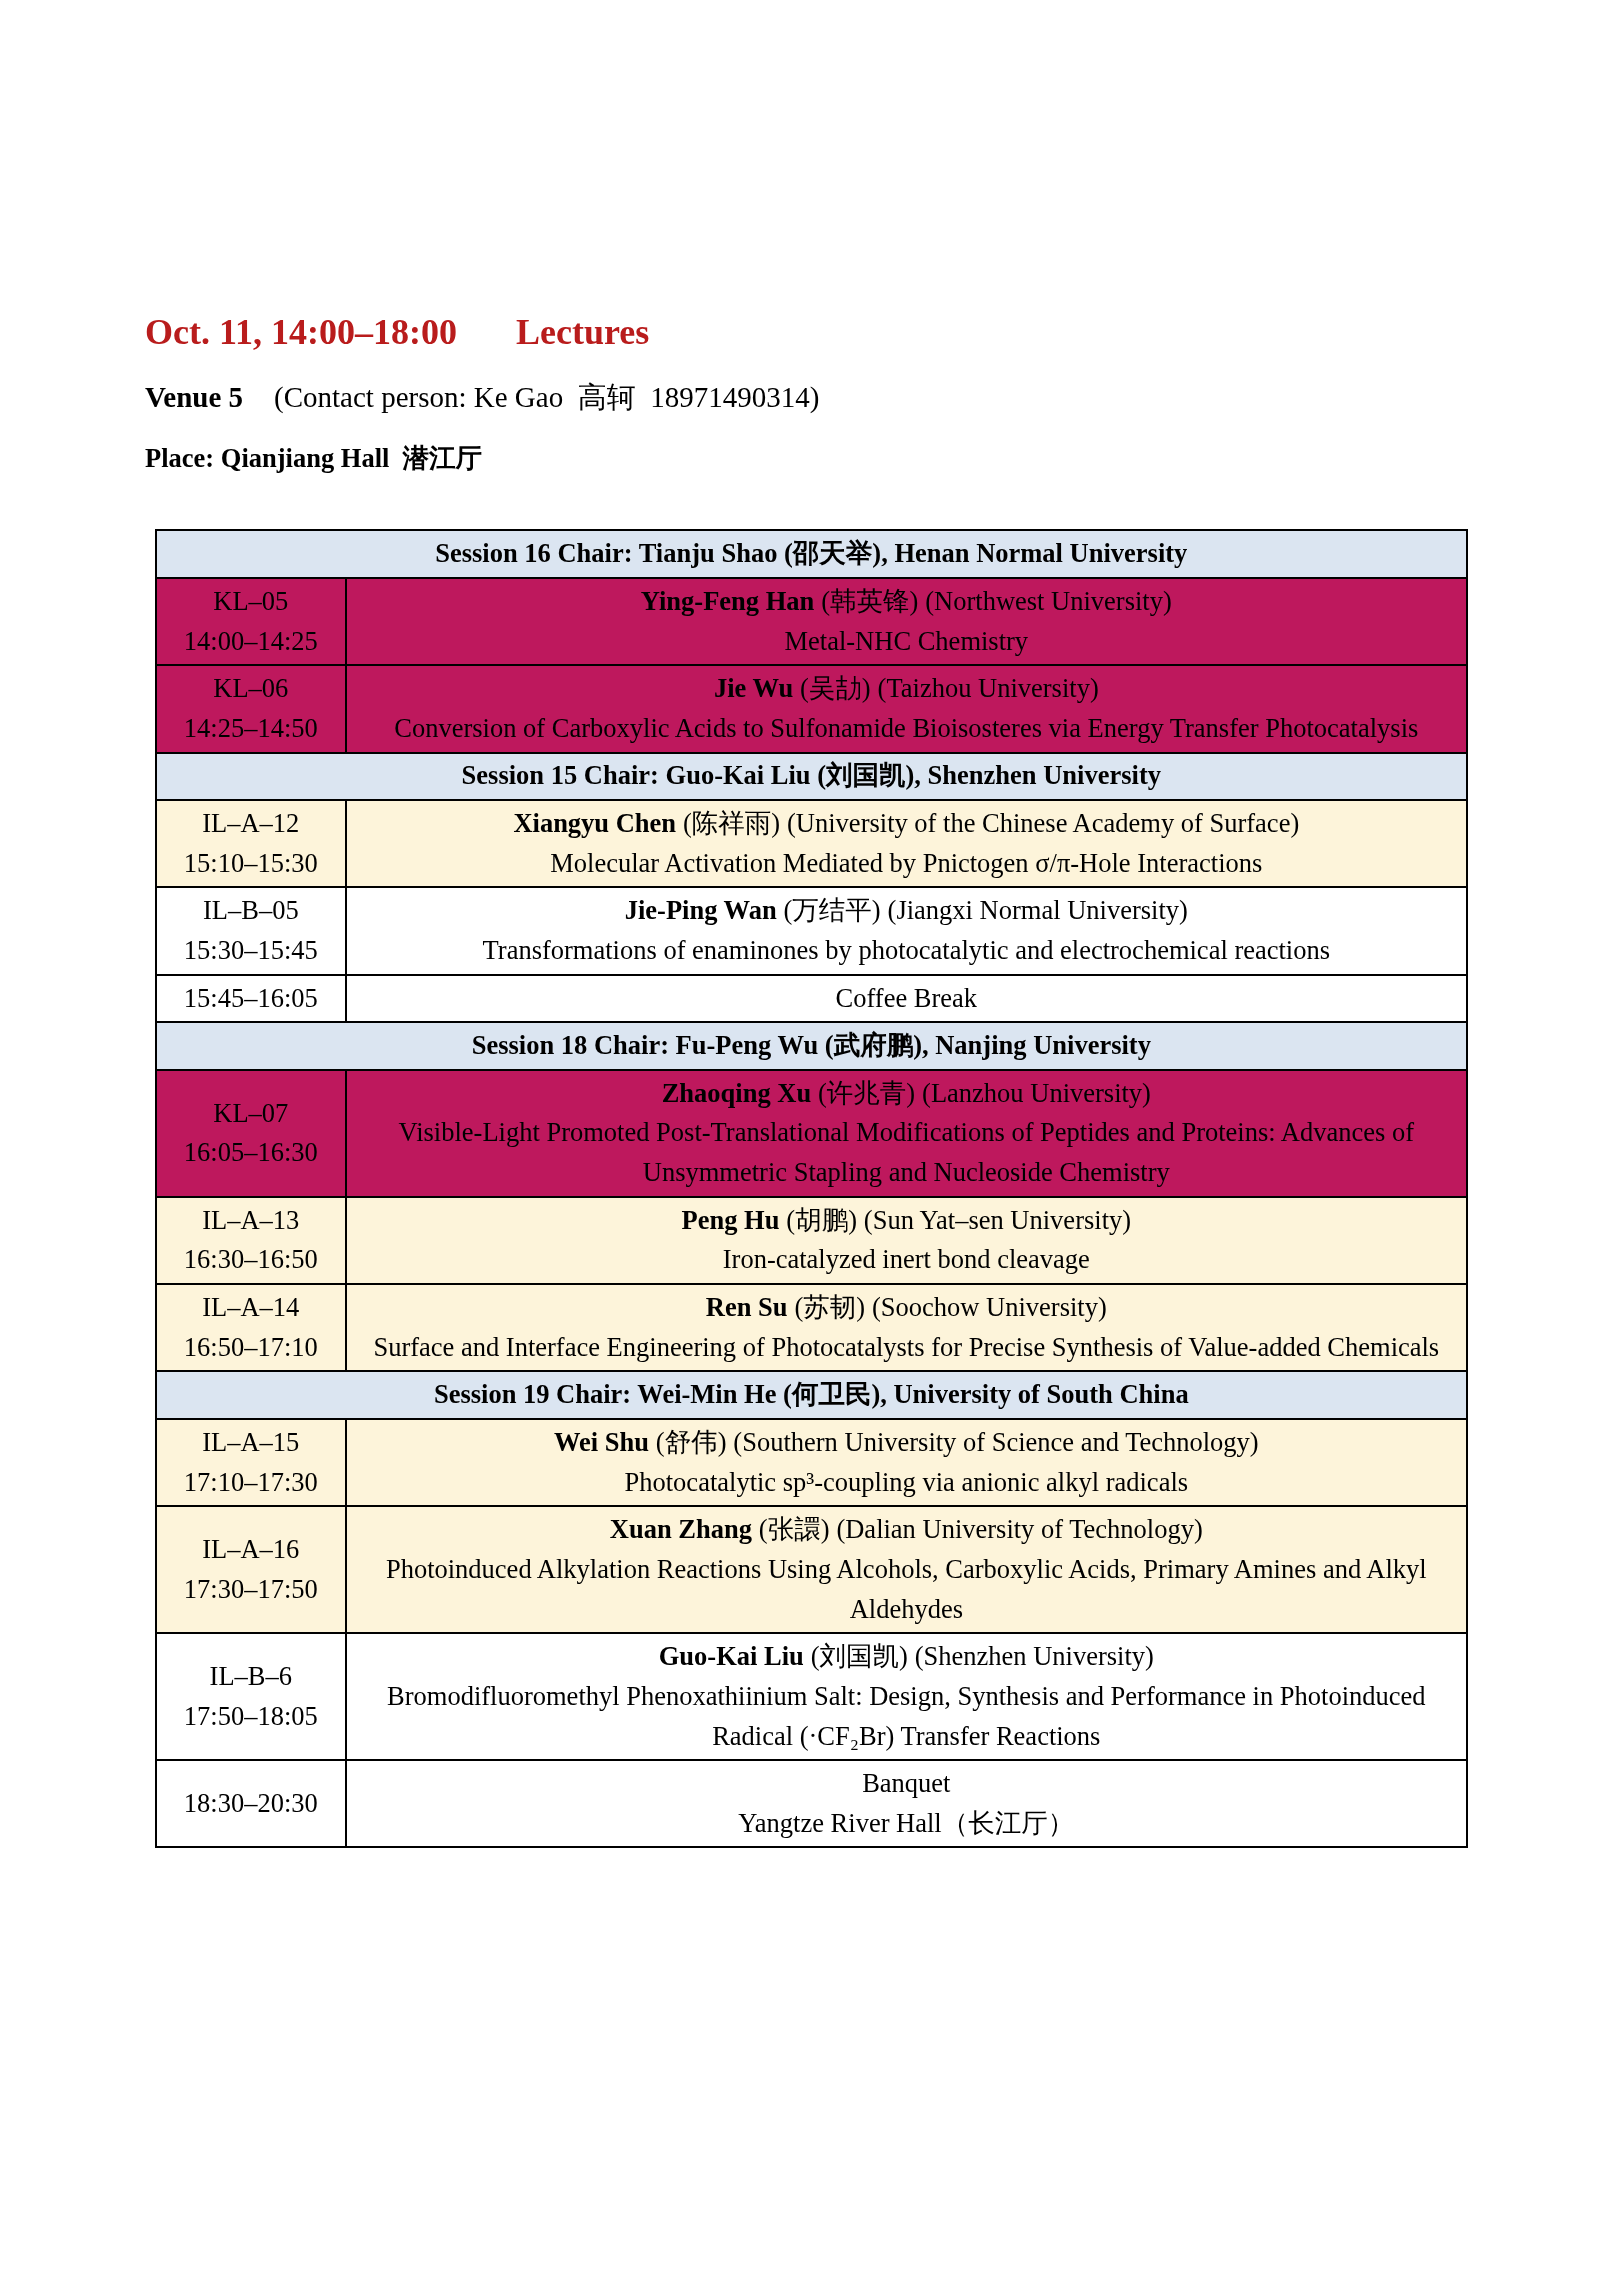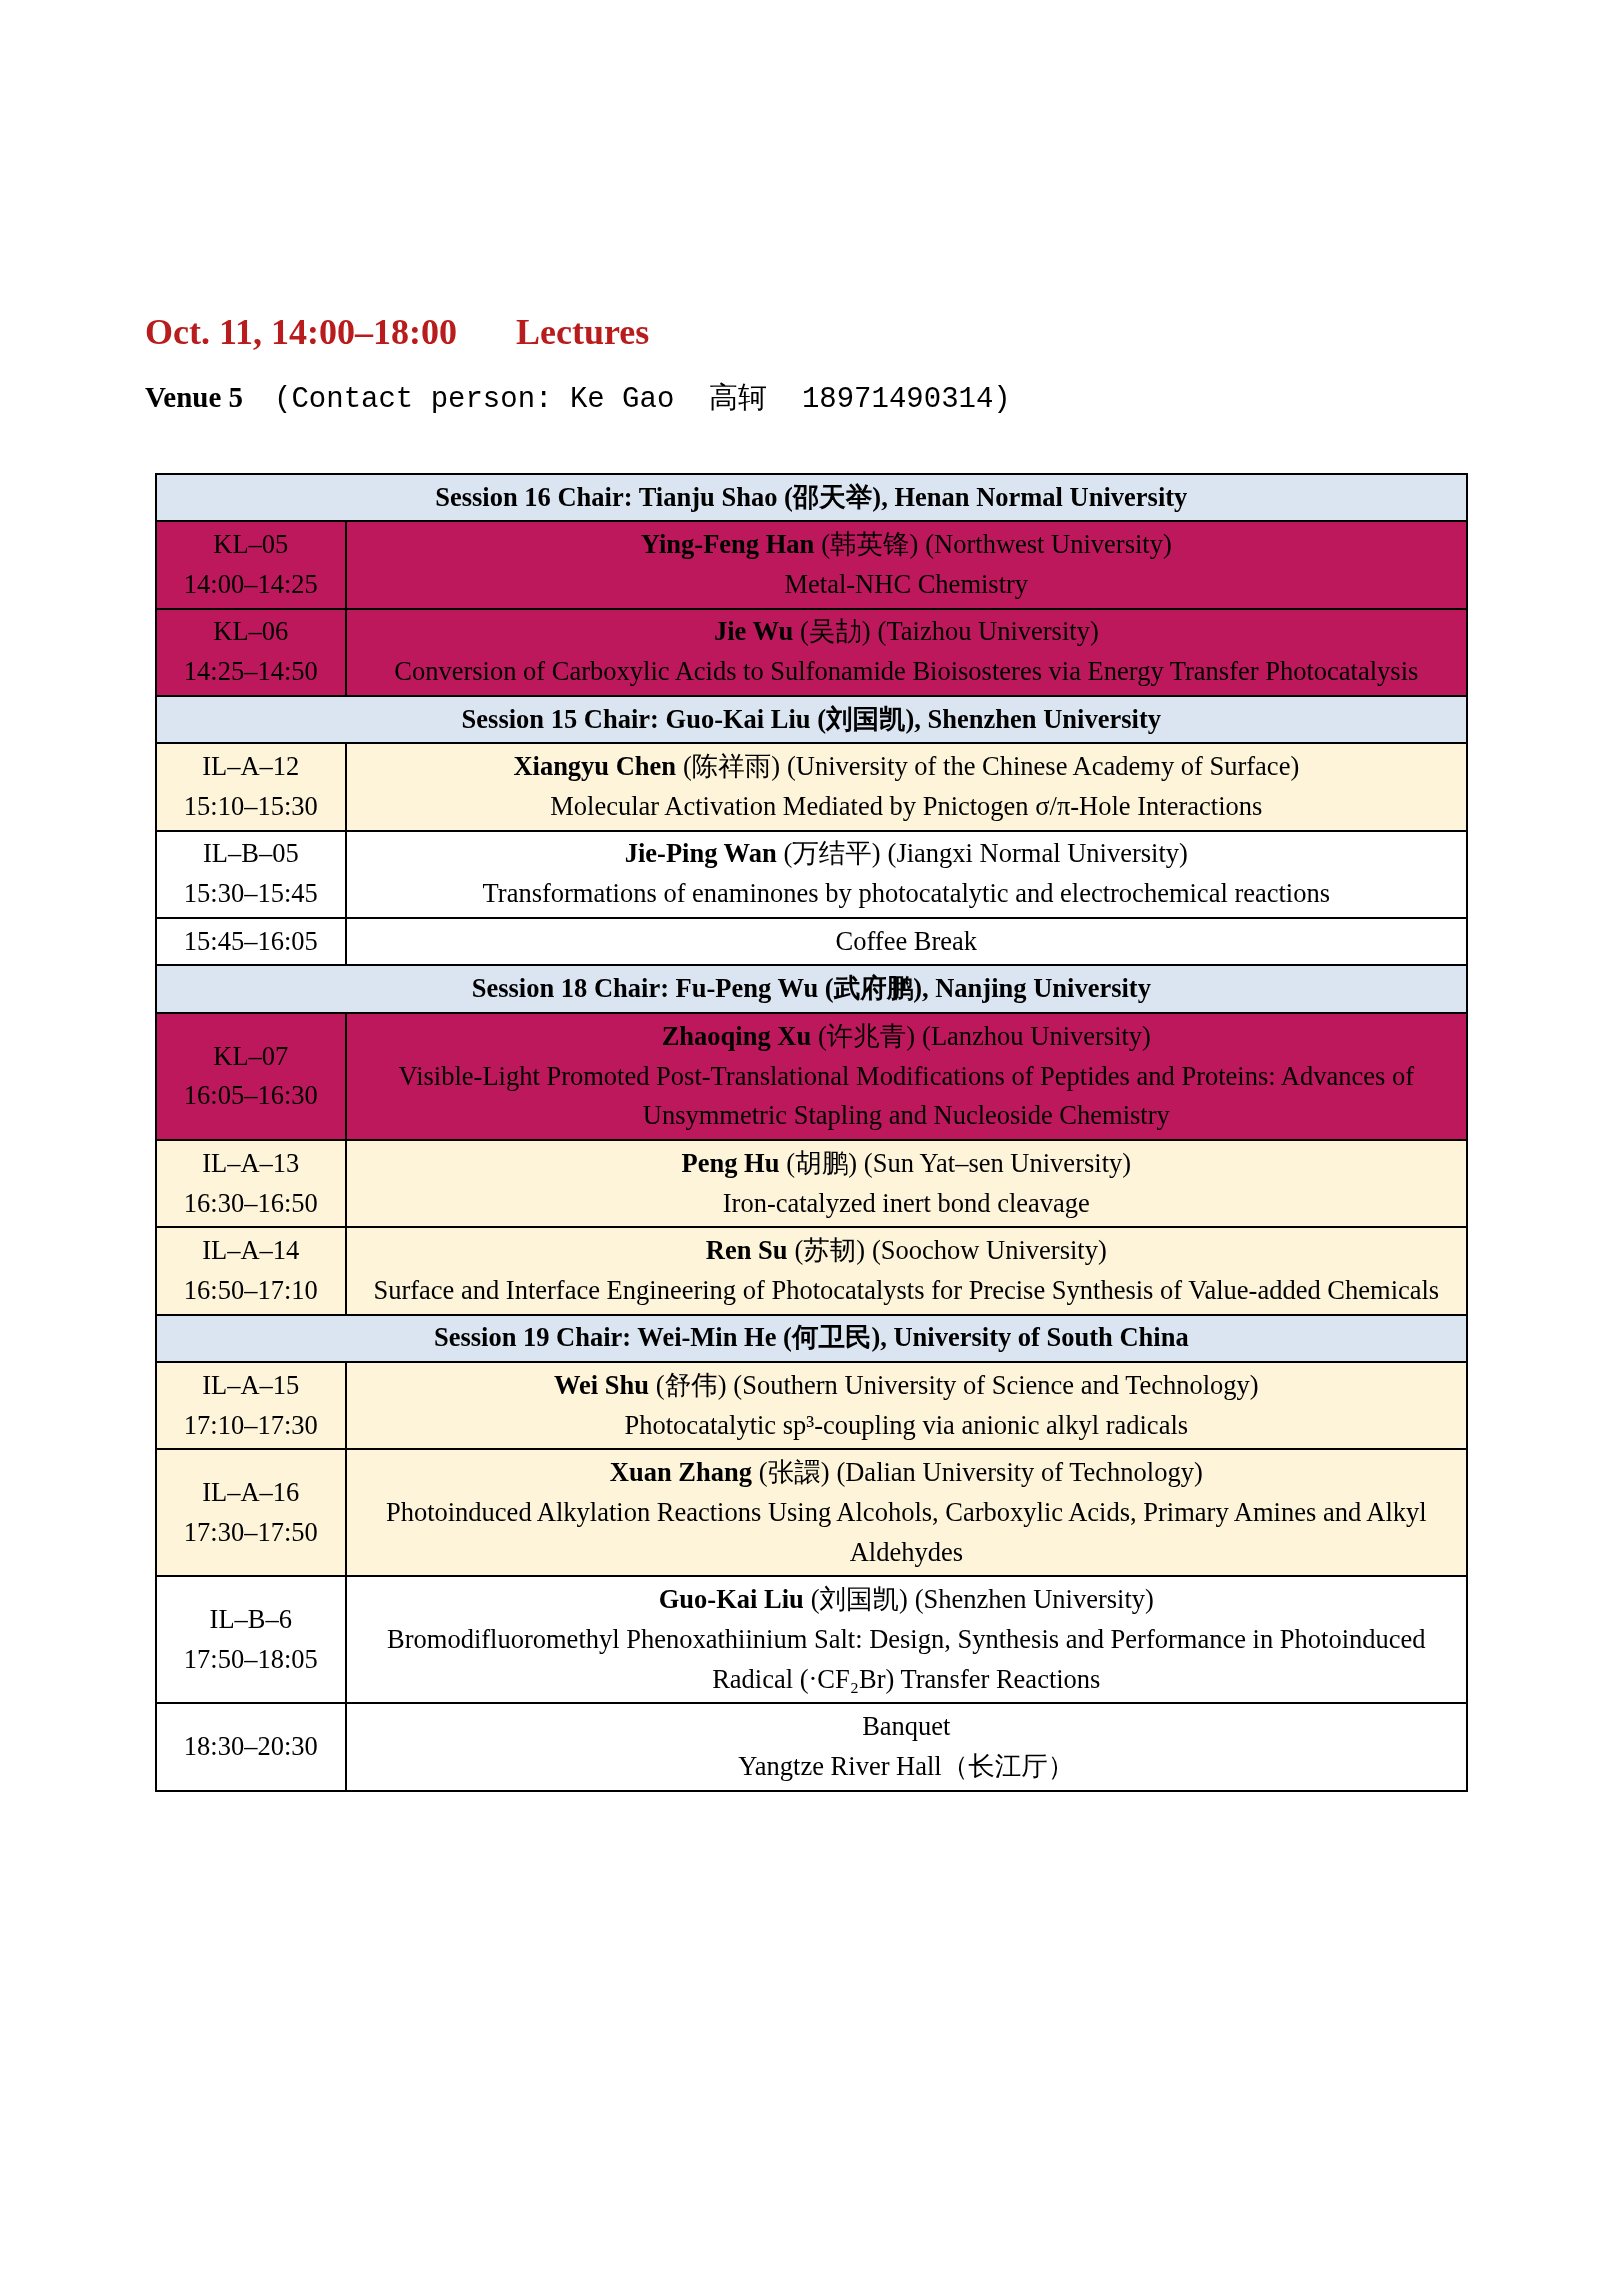--- a/index.html
+++ b/index.html
@@ -11,21 +11,21 @@
     width: 1621px;
     height: 2293px;
     font-family: "Liberation Serif", "DejaVu Serif", serif;
     color: #000000;
     position: relative;
   }
   .page {
     padding: 312px 147px 0 145px;
     box-sizing: border-box;
   }
-  .pre { white-space: pre-wrap; font-family: Liberation Mono, monospace; }
+  .pre { white-space: pre-wrap; }
 
   .doc-title {
     font-size: 36px;
     font-weight: bold;
     color: #b91c1c;
     line-height: 1.15;
   }
   .doc-title .title-right { margin-left: 59px; }
 
   .venue-line {
@@ -87,20 +87,21 @@
 <div class="page">
 
   <div class="doc-title">
     <span class="title-left">Oct. 11, 14:00–18:00</span><span class="title-right">Lectures</span>
   </div>
 
   <div class="venue-line">
     <span class="venue-label">Venue 5</span><span class="venue-contact pre">(Contact person: Ke Gao  高轲  18971490314)</span>
   </div>
 
+  <div class="place-line pre">Place: Qianjiang Hall  潜江厅</div>
 
   <table class="schedule">
     <colgroup>
         <col class="c-time">
         <col>
       </colgroup>
     <tbody>
 
       <tr>
         <td class="session" colspan="2">Session 16 Chair: Tianju Shao (邵天举), Henan Normal University</td>

